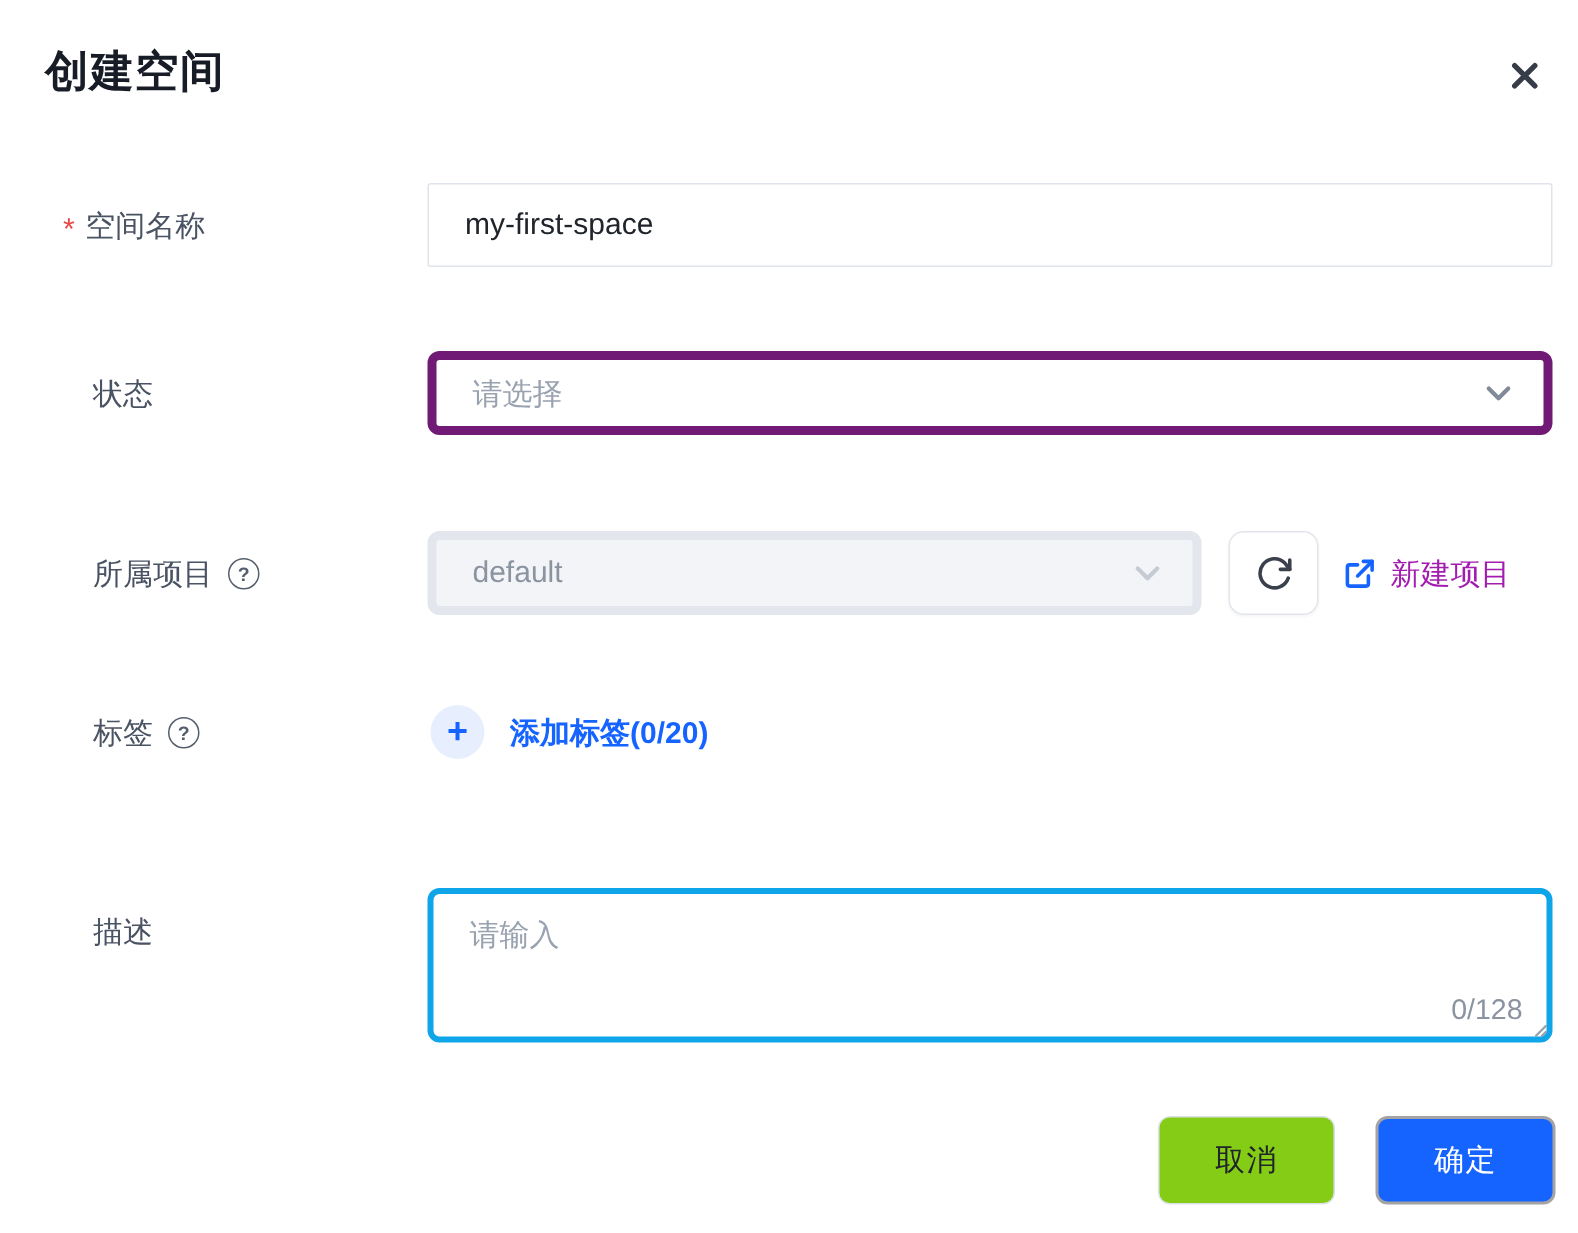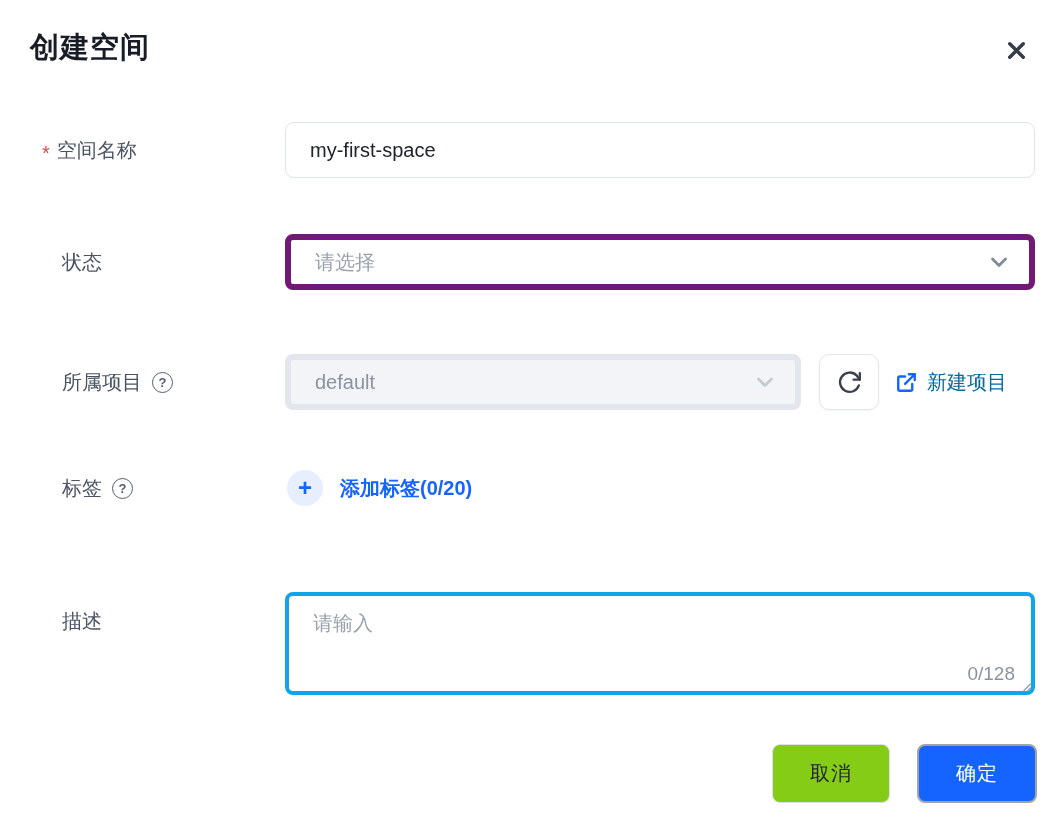--- a/index.html
+++ b/index.html
@@ -30,21 +30,21 @@
   .req-mark { color: #e54545; font-size: 20px; margin-right: 7px; position: relative; top: 3px; }
   .help-icon {
     width: 21px; height: 21px; margin-left: 10px; flex: 0 0 21px;
     border: 1.6px solid #555e6c; border-radius: 50%;
     display: inline-flex; align-items: center; justify-content: center;
     font-size: 13px; font-weight: 700; color: #555e6c; cursor: pointer;
   }
   .control { position: relative; flex: 1; }
 
   .text-input {
-    width: 750px; height: 56px; border: 1px solid #dfe3ea; border-radius: 9px;
+    width: 750px; height: 56px; border: 1px solid #dfe3ea; border-radius: 2px;
     padding: 0 24px; font-size: 20px; color: #20242b; background: #fff; outline: none;
     font-family: inherit;
   }
 
   .select-box {
     position: relative; width: 750px; height: 56px;
     border: 6px solid #701a75; border-radius: 8px; background: #fff;
     display: flex; align-items: center; padding: 0 52px 0 24px;
     font-size: 20px; color: #99a2af; cursor: pointer;
   }
@@ -55,21 +55,21 @@
 
   .refresh-btn {
     position: absolute; left: 534px; top: 0; width: 60px; height: 56px;
     background: #fff; border: 1px solid #e2e6ec; border-radius: 10px;
     display: flex; align-items: center; justify-content: center; cursor: pointer;
     box-shadow: 0 1px 2px rgba(20,30,50,0.04);
   }
   .new-project-link {
     position: absolute; left: 610px; top: 0; height: 56px;
     display: flex; align-items: center; gap: 9px;
-    color: #0369a1; font-size: 20px; font-weight: 500; cursor: pointer; white-space: nowrap;
+    color: #a21caf; font-size: 20px; font-weight: 500; cursor: pointer; white-space: nowrap;
   }
 
   .add-tag {
     display: flex; align-items: center; cursor: pointer;
   }
   .plus-badge {
     width: 36px; height: 36px; margin-left: 2px; border-radius: 50%;
     background: #e7efff; color: #1664ff;
     display: flex; align-items: center; justify-content: center;
     font-size: 24px; font-weight: 700; line-height: 1;

